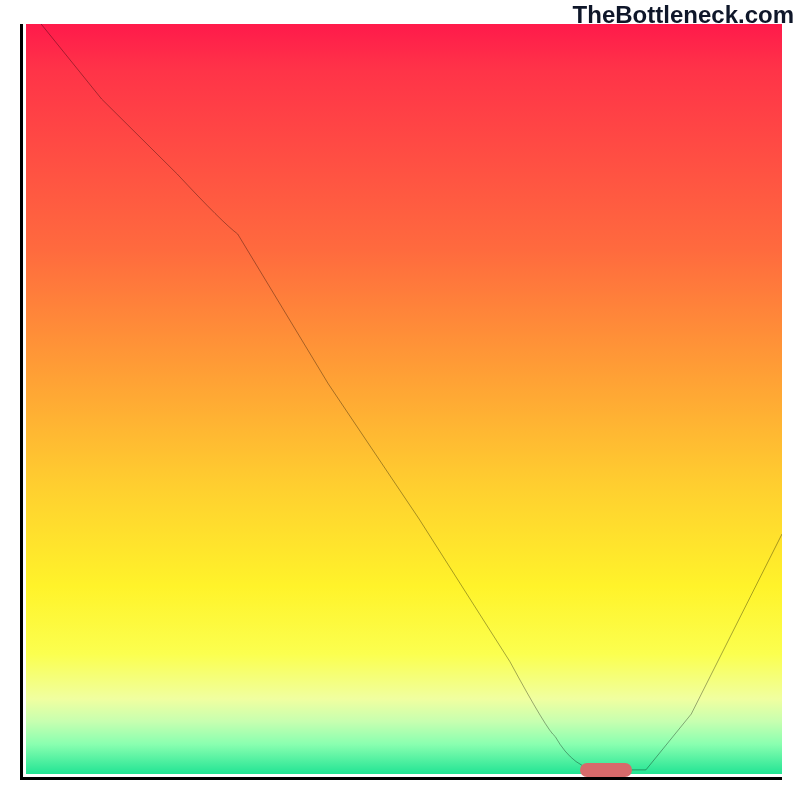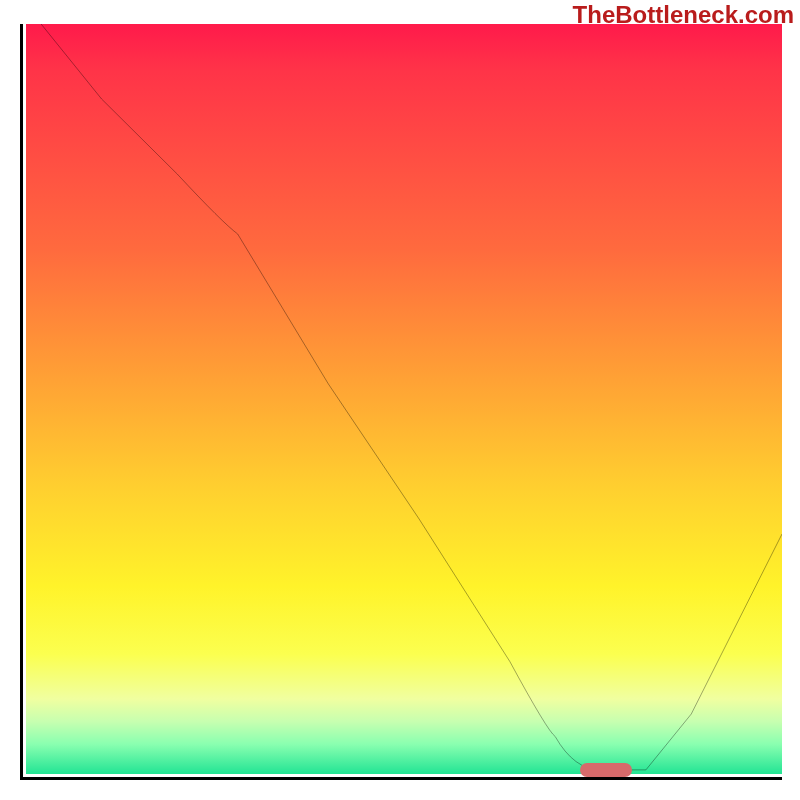--- a/index.html
+++ b/index.html
@@ -11,21 +11,21 @@
     position: relative;
     overflow: hidden;
   }
   .watermark {
     position: absolute;
     top: 1px;
     right: 6px;
     font-family: Arial, Helvetica, sans-serif;
     font-size: 24px;
     font-weight: bold;
-    color: #b91c1c;
+    color: #0f172a;
     letter-spacing: 0px;
     z-index: 10;
     user-select: none;
   }
   .plot-area {
     position: absolute;
     left: 20px;
     top: 24px;
     width: 762px;
     height: 756px;

